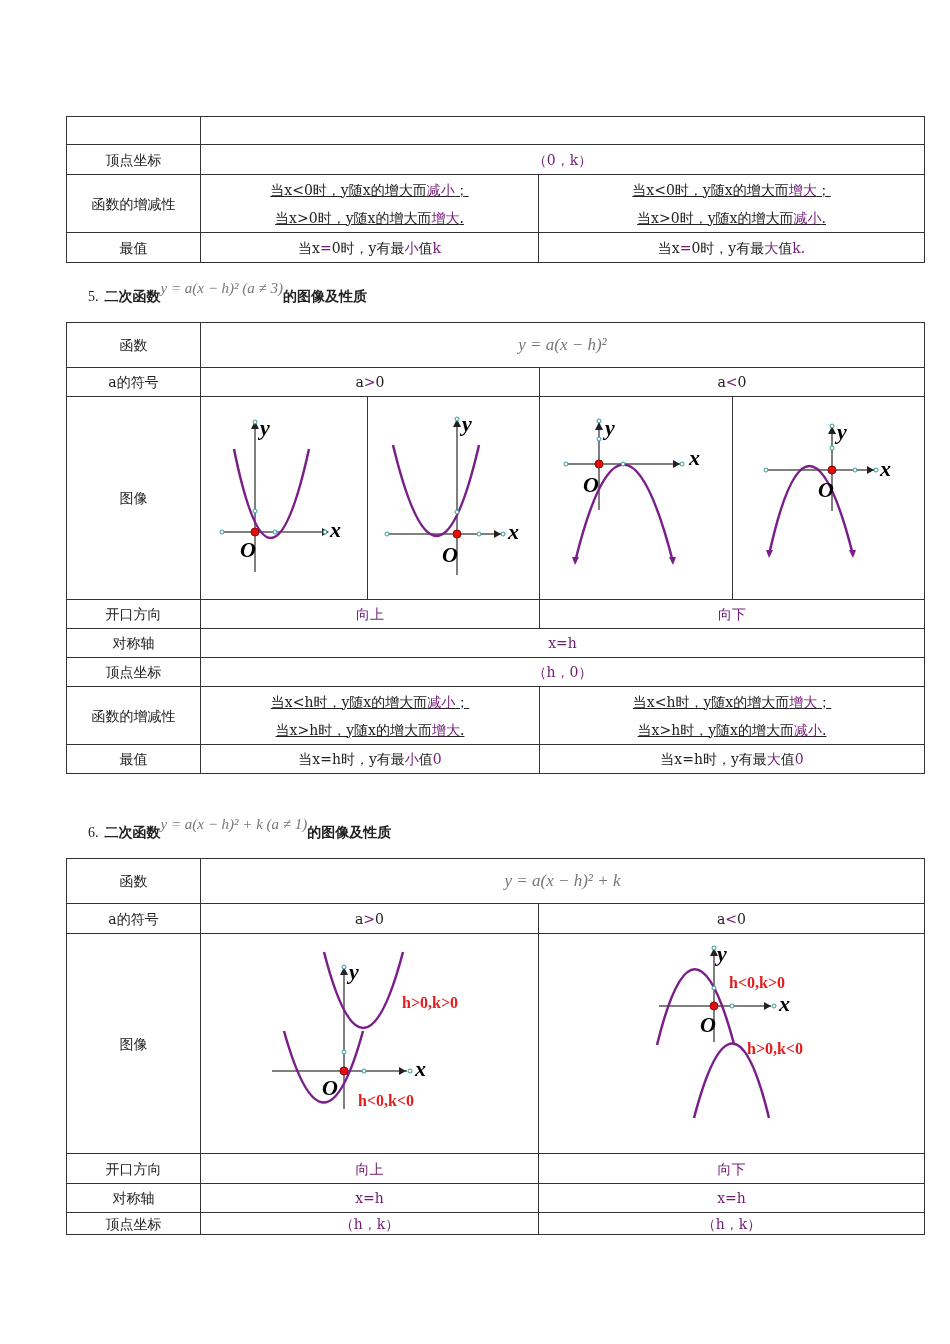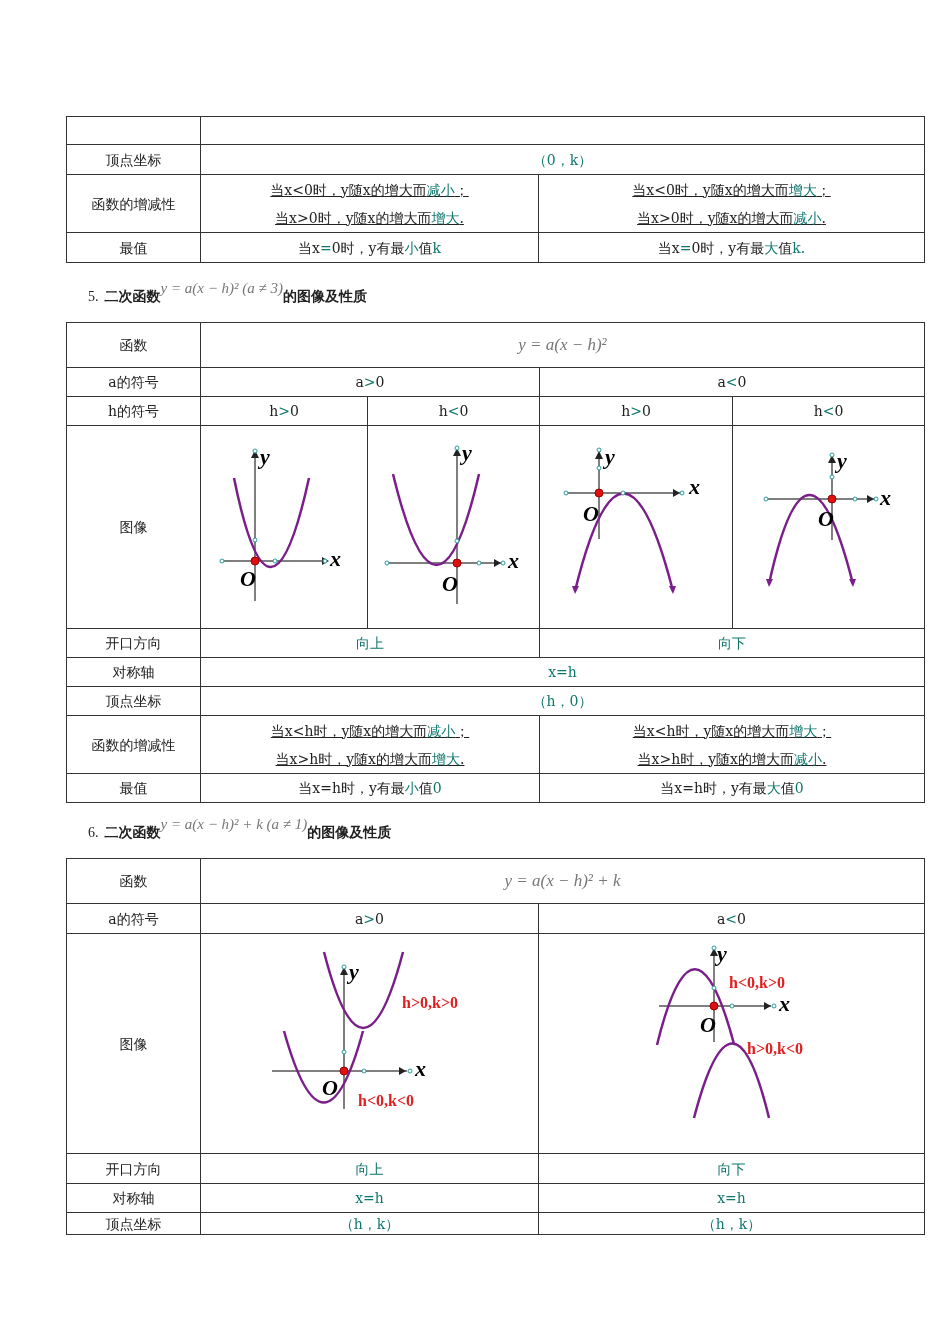--- a/index.html
+++ b/index.html
@@ -1,19 +1,19 @@
 <!DOCTYPE html>
 <html><head>
 <meta charset="utf-8">
 <style>
   html, body { margin:0; padding:0; background:#ffffff; }
   body { width:950px; height:1344px; position:relative; font-family:"DejaVu Serif","Liberation Serif",serif; color:#222; overflow:hidden; }
   table { border-collapse:collapse; position:absolute; left:66px; width:859px; table-layout:fixed; font-size:14px;padding-left:28px; }
   td { border:1px solid #333; text-align:center; vertical-align:middle; padding:0; line-height:28px; }
-  .red { color:#0f766e; }
+  .red { color:#701a75; }
   .math { font-family:"Liberation Serif","DejaVu Serif",serif; font-style:italic; color:#777; font-size:17px; }
   .heading { position:absolute; left:88px; font-size:14px; font-weight:bold; font-family:"DejaVu Sans","Liberation Sans",sans-serif; }
   .heading .num { font-weight:normal; font-family:"Liberation Serif",serif; margin-right:6px; }
   .heading .math { font-weight:normal; font-size:15px; position:relative; top:-8px; }
   .line2 { display:block;text-decoration:underline; }
   svg text { font-family:"Liberation Serif","DejaVu Serif",serif; }
 </style>
 </head>
 <body>
 
@@ -65,27 +65,20 @@
     </colgroup>
   <tbody>
       <tr style="height:45px;">
     <td>函数</td>
     <td colspan="4" class="math">y = a(x − h)²</td>
   </tr>
   <tr style="height:29px;">
     <td>a的符号</td>
     <td colspan="2"><span>a</span><span class="red">&gt;</span><span>0</span></td>
     <td colspan="2"><span>a</span><span class="red">&lt;</span><span>0</span></td>
-  </tr>
-  <tr style="height:29px;">
-    <td>h的符号</td>
-    <td><span>h</span><span class="red">&gt;</span><span>0</span></td>
-    <td><span>h</span><span class="red">&lt;</span><span>0</span></td>
-    <td><span>h</span><span class="red">&gt;</span><span>0</span></td>
-    <td><span>h</span><span class="red">&lt;</span><span>0</span></td>
   </tr>
   <tr style="height:195px;">
     <td>图像</td>
     <td>
       <svg width="165" height="193" viewBox="0 0 165 193">
         <line x1="20" y1="135" x2="120" y2="135" stroke="#555" stroke-width="1.5"></line>
         <polygon points="120,131 127,135 120,139" fill="#222"></polygon>
         <line x1="53" y1="175" x2="53" y2="25" stroke="#555" stroke-width="1.5"></line>
         <polygon points="49,32 53,24 57,32" fill="#222"></polygon>
         <path d="M32,52 Q68,230 107,52" fill="none" stroke="#7a1f8a" stroke-width="2.5"></path>

